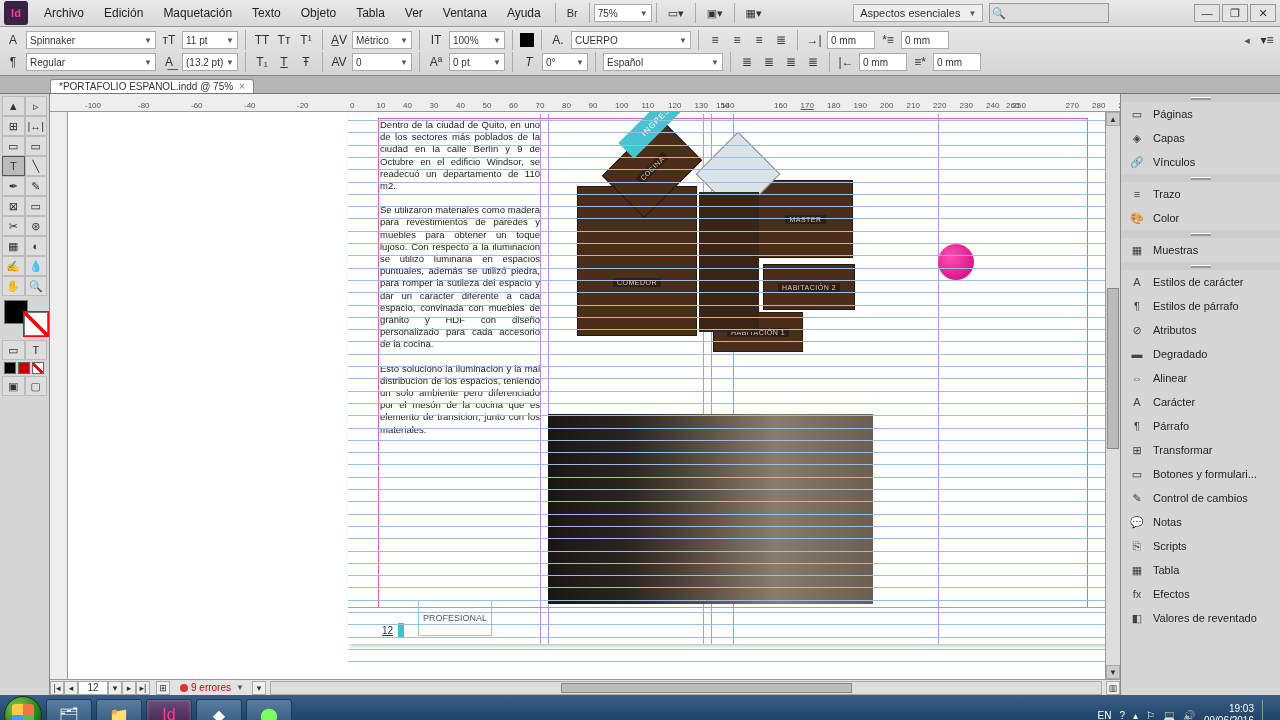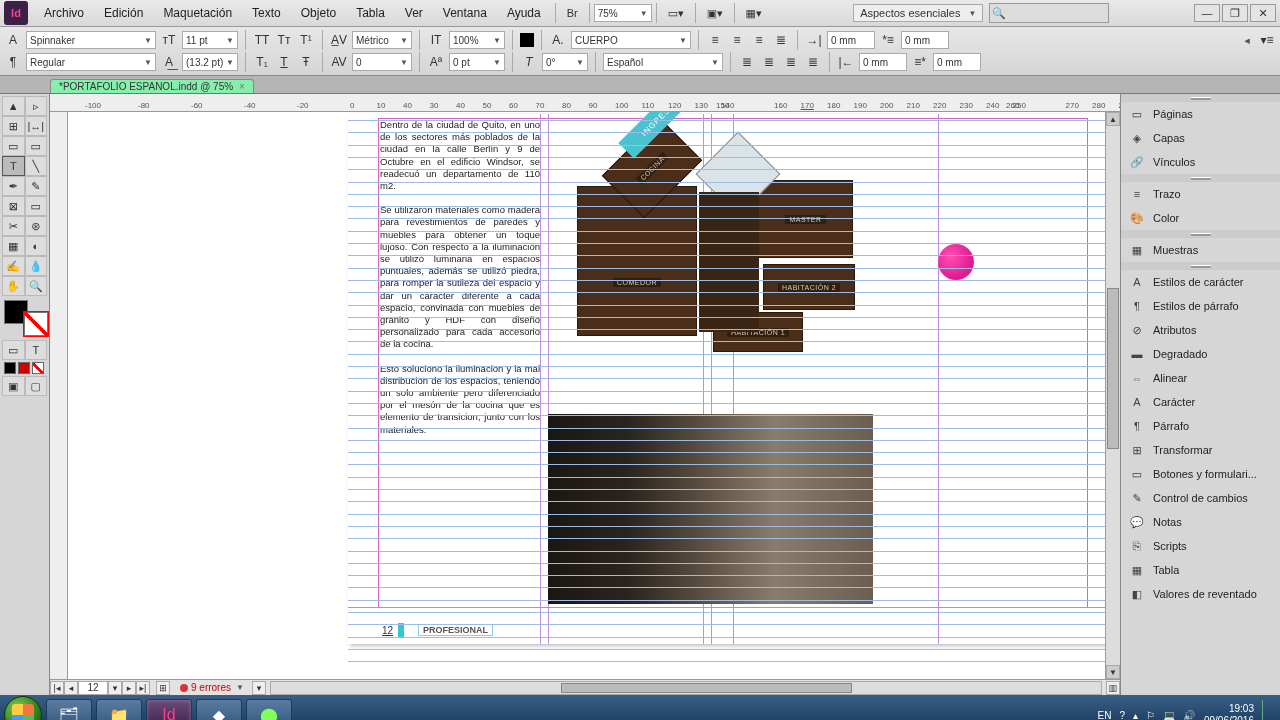--- a/index.html
+++ b/index.html
@@ -21,21 +21,21 @@
 .ctrlrow { display:flex; align-items:center; height:22px; gap:4px; }
 .ctrl-ico { width:18px; height:18px; display:flex; align-items:center; justify-content:center; font-size:12px; color:#333; border:1px solid transparent; }
 .ctrl-inp { border:1px solid #aaa; background:#fff; height:18px; padding:0 3px; font-size:10px; display:flex; align-items:center; }
 .ctrl-sel { border:1px solid #aaa; background:#fff; height:18px; padding:0 3px; font-size:10px; display:flex; align-items:center; justify-content:space-between; }
 .arr { font-size:8px; color:#555; margin-left:2px; }
 .vrule { width:1px; height:20px; background:#aaa; margin:0 3px; }
 .panel-collapse { margin-left:auto; width:14px; text-align:center; color:#555; }
 
 
 .tabbar { height:18px; background:#b5b5b5; display:flex; align-items:end; padding-left:50px; border-bottom:1px solid #777; }
-.doctab { background:#86efac; border:1px solid #888; border-bottom:none; padding:1px 8px; font-size:10px; display:flex; align-items:center; gap:6px; border-radius:3px 3px 0 0; }
+.doctab { background:#ffffff; border:1px solid #888; border-bottom:none; padding:1px 8px; font-size:10px; display:flex; align-items:center; gap:6px; border-radius:3px 3px 0 0; }
 .doctab .x { color:#777; font-size:10px; }
 
 
 .workspace { display:flex; height:calc(720px - 27px - 48px - 18px - 26px); }
 .toolbox { width:50px; background:#d6d6d6; border-right:1px solid #888; display:flex; flex-direction:column; padding:2px; gap:0; }
 .trow { display:flex; }
 .tbtn { width:23px; height:20px; border:1px solid #bbb; background:#ddd; display:flex; align-items:center; justify-content:center; font-size:11px; position:relative; }
 .tbtn.sel { background:#bbb; border-color:#555; }
 .swatch { width:44px; height:36px; position:relative; margin:4px 2px; }
 .sw-f { position:absolute; width:24px; height:24px; background:#000; border:1px solid #777; top:0; left:0; }
@@ -54,21 +54,21 @@
 .spread { position:absolute; left:280px; top:2px; width:770px; height:530px; background:#fff; box-shadow:2px 2px 4px rgba(0,0,0,.25); }
 .baseline { position:absolute; left:0; right:0; height:1px; background:#9cbce8; }
 .guide-v { position:absolute; top:0; bottom:0; width:1px; background:#c48be6; }
 .guide-cyan-v { position:absolute; top:0; bottom:0; width:1px; background:#29d3d3; }
 .guide-cyan-h { position:absolute; left:0; right:0; height:1px; background:#29d3d3; }
 .margin-box { position:absolute; border:1px solid #d95fc0; }
 
 .textframe { position:absolute; left:32px; top:5px; width:160px; font-size:9.5px; line-height:12.2px; color:#222; text-align:justify; }
 .textframe p { margin-bottom:12px; }
 .page-num { position:absolute; left:34px; bottom:8px; font-size:10px; text-decoration:underline; }
-.page-foot { position:absolute; left:70px; bottom:8px; font-size:9px; color:#555; border:1px solid #8fcce0; padding:0 4px;font-weight:bold;}
+.page-foot { position:absolute; left:70px; bottom:8px; font-size:9px; color:#555; border:1px solid #8fcce0; padding:12px 4px;}
 .bar-cyan { position:absolute; left:50px; bottom:6px; width:6px; height:15px; background:#35c6cf;}
 
 .floorplan { position:absolute; left:205px; top:0; width:320px; height:270px; }
 .room { position:absolute; background:#4b2e1a; border:1px solid #2a180c; display:flex; align-items:center; justify-content:center; }
 .room-label { background:rgba(43,28,15,.85); color:#d9c9b0; font-size:7px; padding:1px 4px; letter-spacing:.5px; }
 .photo { position:absolute; left:200px; top:300px; width:325px; height:190px; background:linear-gradient(#2a2520,#3b332a); display:flex; align-items:center; justify-content:center; }
 .photo-inner { width:100%; height:100%; background:
   linear-gradient(90deg, #1a1612 0%, #2b2520 25%, #4a4035 40%, #6b5e50 55%, #8a7c6c 70%, #6b5e50 100%);
   position:relative; }
 
@@ -567,20 +567,24 @@
       </div>
       <div class="panel-item">
         <span class="pico">⎘</span>
         <span>Scripts</span>
       </div>
       <div class="panel-item">
         <span class="pico">▦</span>
         <span>Tabla</span>
       </div>
       <div class="panel-item">
+        <span class="pico">fx</span>
+        <span>Efectos</span>
+      </div>
+      <div class="panel-item">
         <span class="pico">◧</span>
         <span>Valores de reventado</span>
       </div>
     </div>
 </div>
 
 <div class="taskbar">
   <div class="start"></div>
   <div class="task-btn">🗂</div>
   <div class="task-btn">📁</div>

